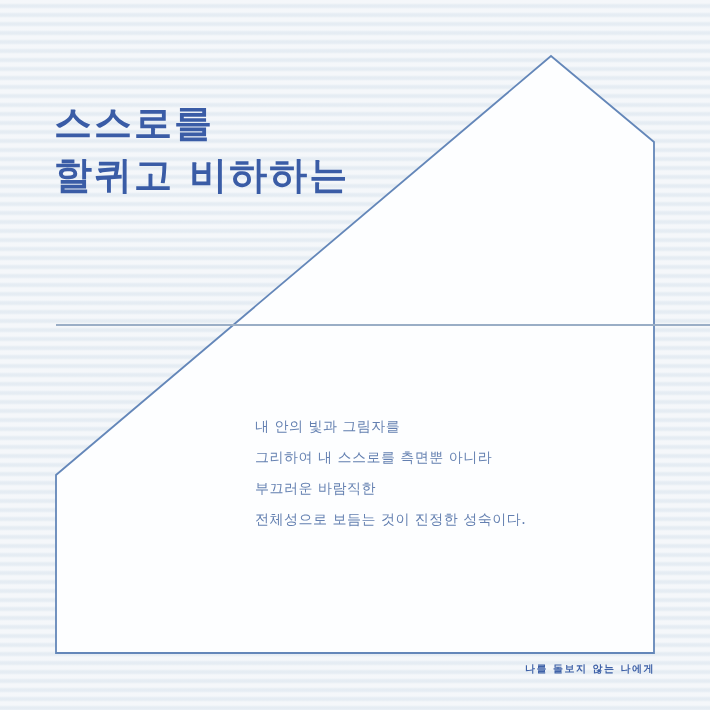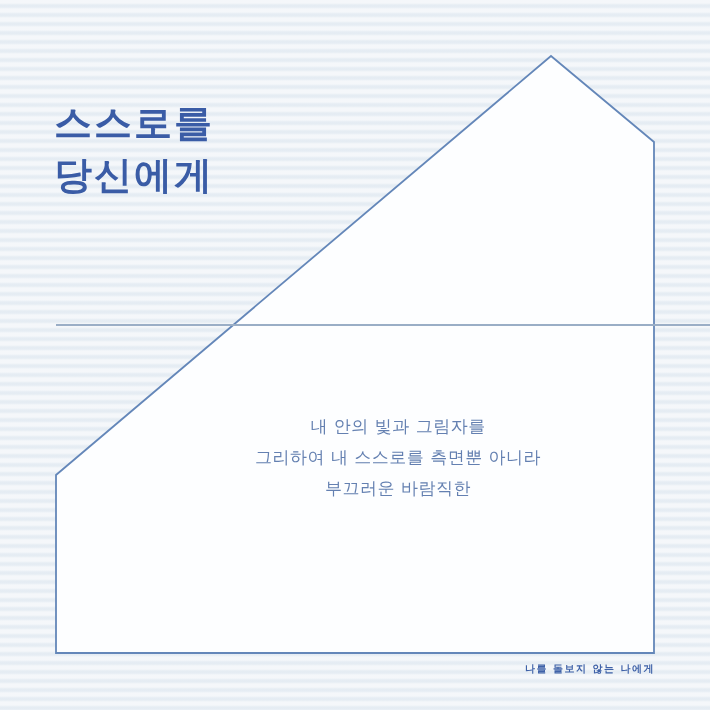--- a/index.html
+++ b/index.html
@@ -40,27 +40,26 @@
     line-height: 52px;
     font-weight: 700;
     letter-spacing: 2px;
     color: #3a5ca6;
     white-space: nowrap;
   }
   .quote {
     position: absolute;
     left: 255px;
     top: 411px;
-    font-size: 17px;
+    font-size: 14px;
     line-height: 31px;
     font-weight: 400;
     letter-spacing: 0.5px;
     color: #6480b1;
     white-space: nowrap;
-    text-align: center;
   }
   .caption {
     position: absolute;
     right: 55px;
     top: 662px;
     font-size: 10px;
     font-weight: 700;
     letter-spacing: 1.5px;
     color: #3f62a8;
     white-space: nowrap;
@@ -71,24 +70,25 @@
 
 <div class="canvas">
 
   <svg class="shape-layer" viewBox="0 0 710 710" aria-hidden="true">
     <polygon class="house-shape" points="551,56 654,142 654,653 56,653 56,475"></polygon>
     <line class="divider-line" x1="56" y1="325" x2="710" y2="325"></line>
   </svg>
 
   <div class="title">
     <div>스스로를</div>
-    <div>당신에게</div>
+    <div>할퀴고 비하하는</div>
   </div>
 
   <div class="quote">
     <div>내 안의 빛과 그림자를</div>
     <div>그리하여 내 스스로를 측면뿐 아니라</div>
     <div>부끄러운 바람직한</div>
+    <div>전체성으로 보듬는 것이 진정한 성숙이다.</div>
   </div>
 
   <div class="caption">나를 돌보지 않는 나에게</div>
 
 </div>
 
 </body></html>

